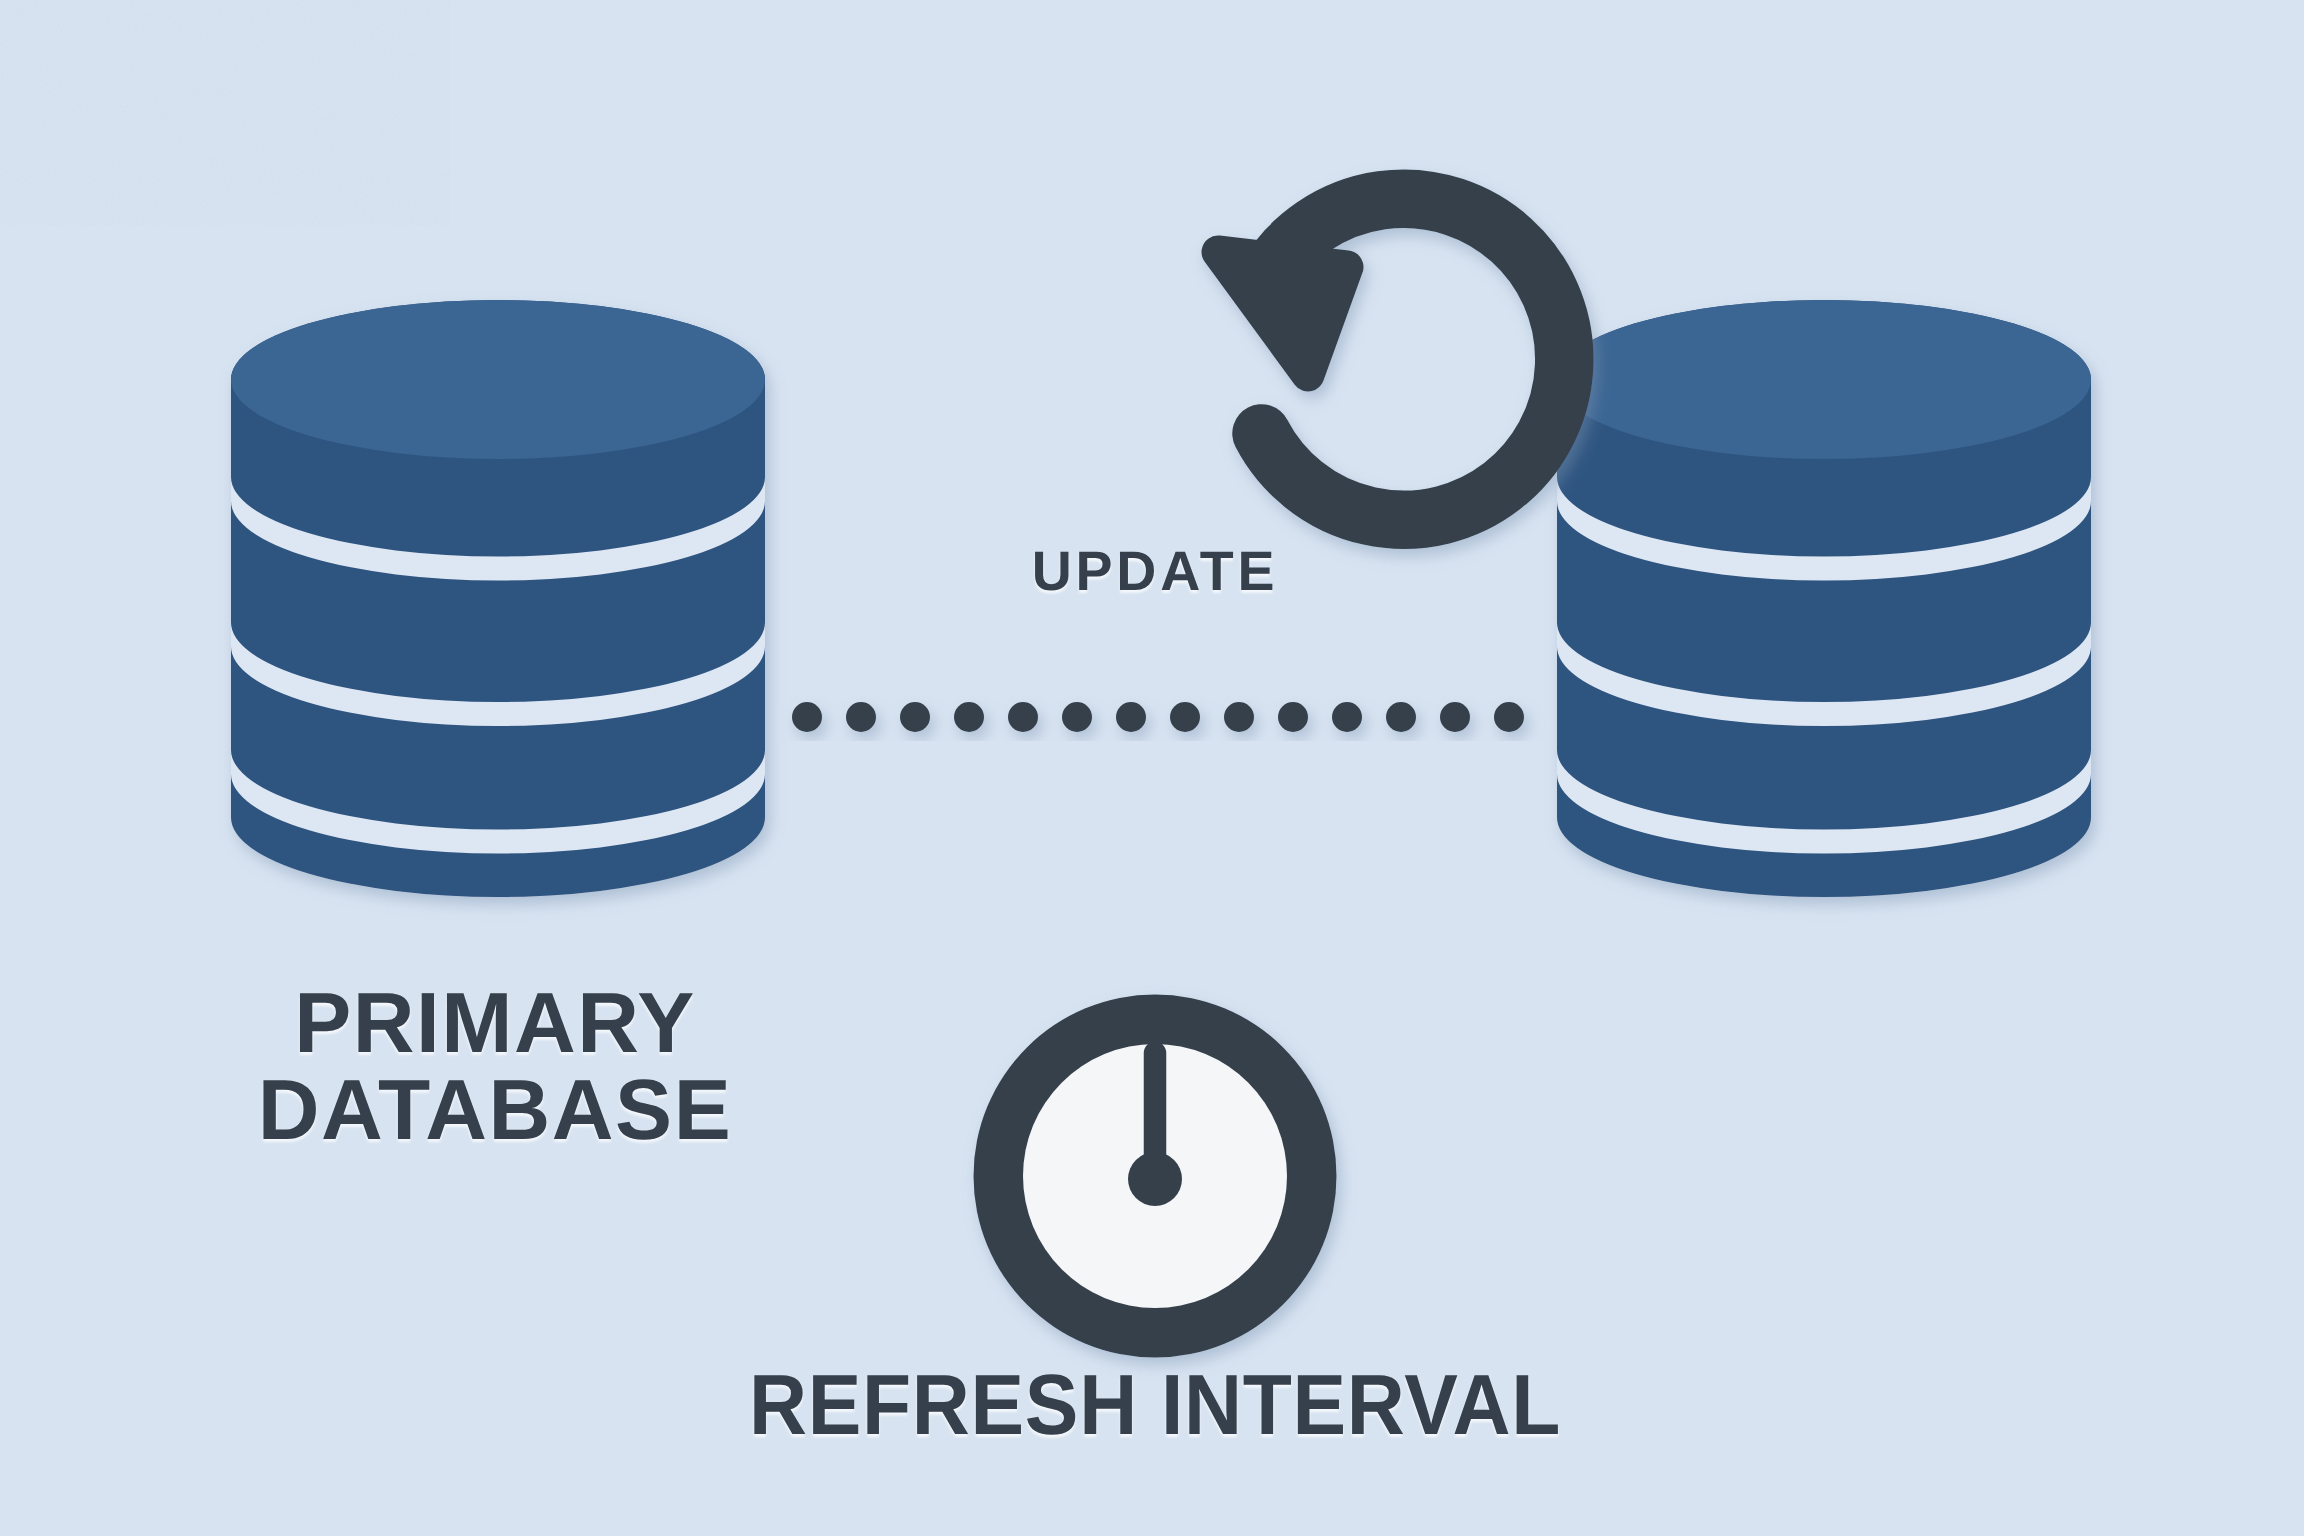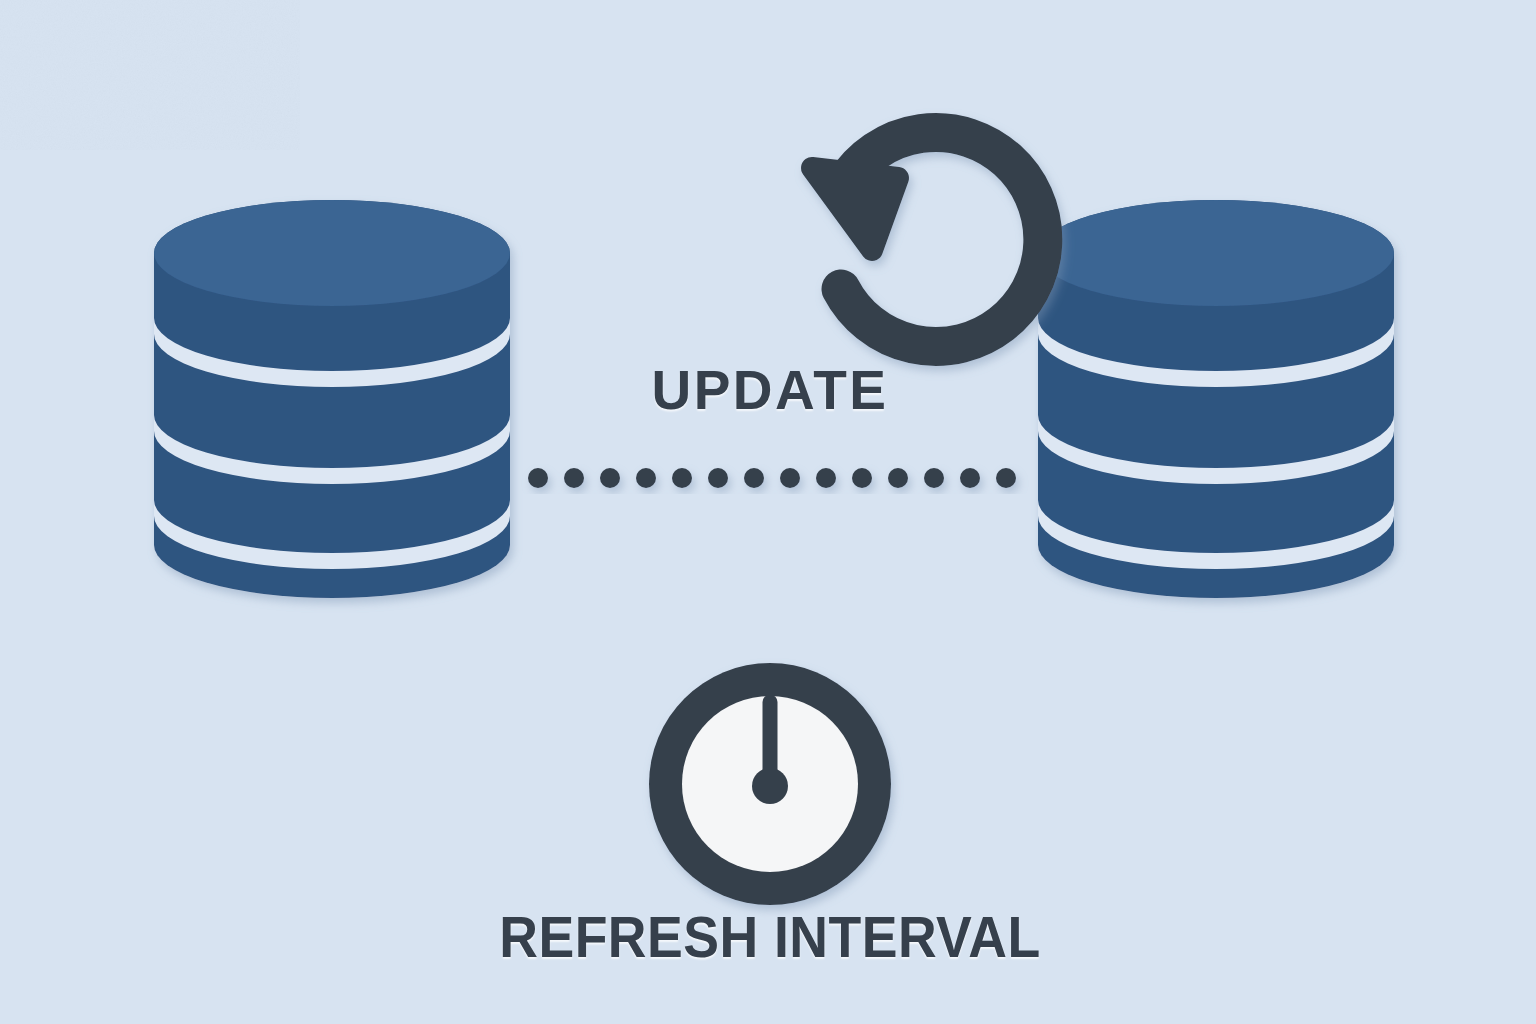--- a/index.html
+++ b/index.html
@@ -55,21 +55,21 @@
     left: 930px;
     top: 653px;
     width: 560px;
     font-size: 57px;
     letter-spacing: 1px;
   }
   #label-update {
     left: 560px;
     top: 362px;
     width: 420px;
-    font-size: 55px;
+    font-size: 37px;
     letter-spacing: 2.5px;
   }
   #label-interval {
     left: 420px;
     top: 908px;
     width: 700px;
     font-size: 57px;
     letter-spacing: .5px;
     transform: scaleX(.94);
   }
@@ -140,20 +140,22 @@
     <g filter="url(#softshadow)">
       <circle cx="770" cy="784" r="121" fill="#36404c"></circle>
       <circle cx="770" cy="784" r="88" fill="#f5f6f7"></circle>
 
       <line x1="770" y1="784" x2="770" y2="702" stroke="#36404c" stroke-width="15" stroke-linecap="round"></line>
 
       <circle cx="770" cy="786" r="18" fill="#36404c"></circle>
     </g>
   </svg>
 
+  <div class="label" id="label-primary">PRIMARY
+DATABASE</div>
 
 
   <div class="label" id="label-update">UPDATE</div>
 
   <div class="label" id="label-interval">REFRESH INTERVAL</div>
 
   <svg id="noise" xmlns="http://www.w3.org/2000/svg">
     <filter id="grain">
       <feTurbulence type="fractalNoise" baseFrequency="0.85" numOctaves="3" stitchTiles="stitch"></feTurbulence>
       <feColorMatrix type="saturate" values="0"></feColorMatrix>

